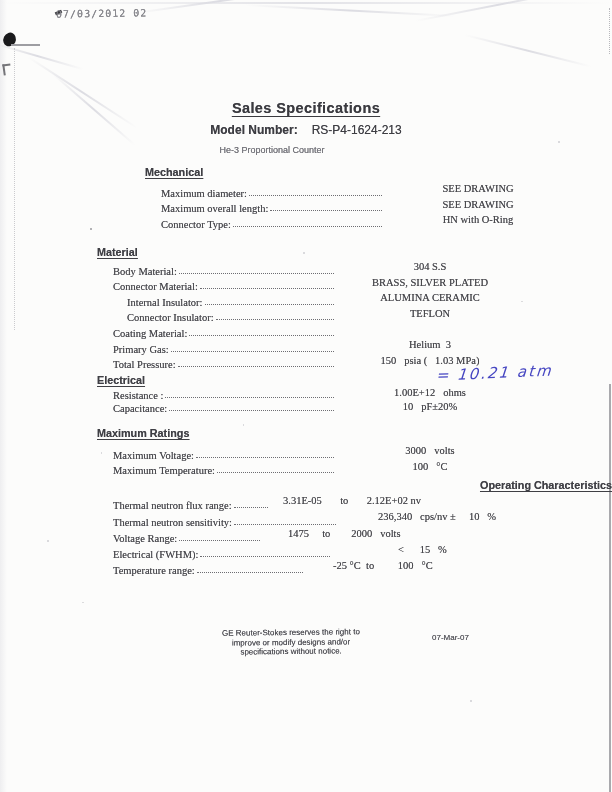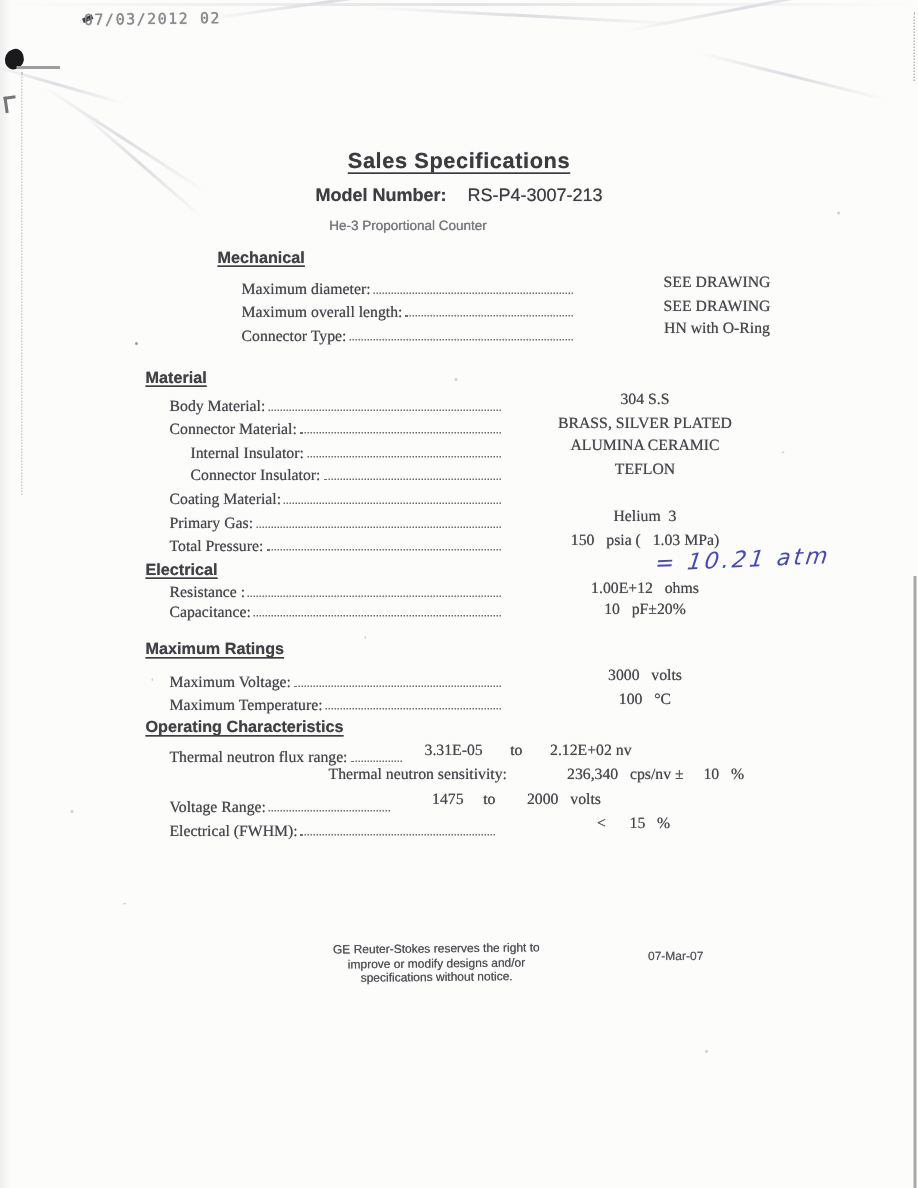--- a/index.html
+++ b/index.html
@@ -51,33 +51,33 @@
   .sec-mat{top:246px;}
   .sec-elec{top:374px;}
   .sec-max{top:427px;}
   .sec-op{top:479px;}
   .heading{margin-left:97px;font-size:10.8px;font-weight:bold;color:#3f3f44;
            text-decoration:underline;text-underline-offset:2px;}
   .sec-mech .heading{margin-bottom:5px;}
   .sec-mat .heading{margin-bottom:3px;}
   .sec-elec .heading{margin-bottom:1px;}
   .sec-max .heading{margin-bottom:6px;}
-  .sec-op .heading{margin-bottom:4px;}
+  .sec-op .heading{margin-bottom:4px;text-align:right;}
   .spec-row{position:relative;display:flex;height:15.6px;font-size:10.5px;font-family:Liberation Serif, serif;}
   .sec-elec .spec-row{height:13.5px;}
   .sec-max .spec-row{height:15.5px;}
   .sec-op .spec-row{height:16.3px;}
   .lblwrap{margin-left:113px;width:223px;display:flex;align-items:flex-end;}
   .indent .lblwrap{margin-left:127px;width:209px;}
   .lbl{white-space:pre;}
   .dots{flex:1;border-bottom:1.6px dotted #55555b;margin:0 2px 3px 2px;opacity:.85;}
   .val{position:absolute;left:336px;top:0;width:188px;text-align:center;white-space:pre;}
   
   .sec-op .op-0 .lblwrap{width:157px;}
-  .sec-op .op-1 .lblwrap{width:225px;flex-direction:column;}
+  .sec-op .op-1 .lblwrap{width:225px;}
   .sec-op .op-2 .lblwrap{width:149px;}
   .sec-op .op-3 .lblwrap{width:219px;}
   .sec-op .op-4 .lblwrap{width:192px;}
   .sec-op .val{width:270px;text-align:left;}
   .sec-op .op-0 .val{left:283px;}
   .sec-op .op-1 .val{left:378px;}
   .sec-op .op-2 .val{left:288px;}
   .sec-op .op-3 .val{left:398px;}
   .sec-op .op-4 .val{left:333px;}
 
@@ -119,21 +119,21 @@
   <div class="speck" style="left:558px;top:141px;width:2px;height:2px;"></div>
   <div class="speck" style="left:82px;top:602px;width:2px;height:1px;"></div>
   <div class="speck" style="left:470px;top:700px;width:2px;height:2px;"></div>
   <div class="speck" style="left:243px;top:424px;width:1px;height:2px;"></div>
   <div class="speck" style="left:47px;top:540px;width:2px;height:2px;"></div>
 
   <div class="fax txt">07/03/2012  02</div>
 
   <div class="title txt">Sales Specifications</div>
   <div class="modelline txt">
-    <span class="mlabel">Model Number:</span><span>RS-P4-3007-213</span>
+    <span class="mlabel">Model Number:</span><span>RS-P4-1624-213</span>
   </div>
   <div class="subtitle txt">He-3 Proportional Counter</div>
 
   <div id="sections">
       <div class="section sec-mech">
         <div class="heading txt">Mechanical</div>
         <div class="spec-row">
           <div class="lblwrap">
             <span class="lbl txt">Maximum diameter:</span>
             <span class="dots"></span>
@@ -263,20 +263,27 @@
             <span class="dots"></span>
           </div>
           <span class="val txt">1475     to        2000   volts</span>
         </div>
         <div class="spec-row op-3">
           <div class="lblwrap">
             <span class="lbl txt">Electrical (FWHM):</span>
             <span class="dots"></span>
           </div>
           <span class="val txt">&lt;      15   %</span>
+        </div>
+        <div class="spec-row op-4">
+          <div class="lblwrap">
+            <span class="lbl txt">Temperature range:</span>
+            <span class="dots"></span>
+          </div>
+          <span class="val txt">-25 °C  to         100   °C</span>
         </div>
       </div>
     </div>
 
   <div class="handwriting">= 10.21 atm</div>
 
   <div class="disclaimer txt">
     <div>GE Reuter-Stokes reserves the right to</div>
     <div>improve or modify designs and/or</div>
     <div>specifications without notice.</div>

